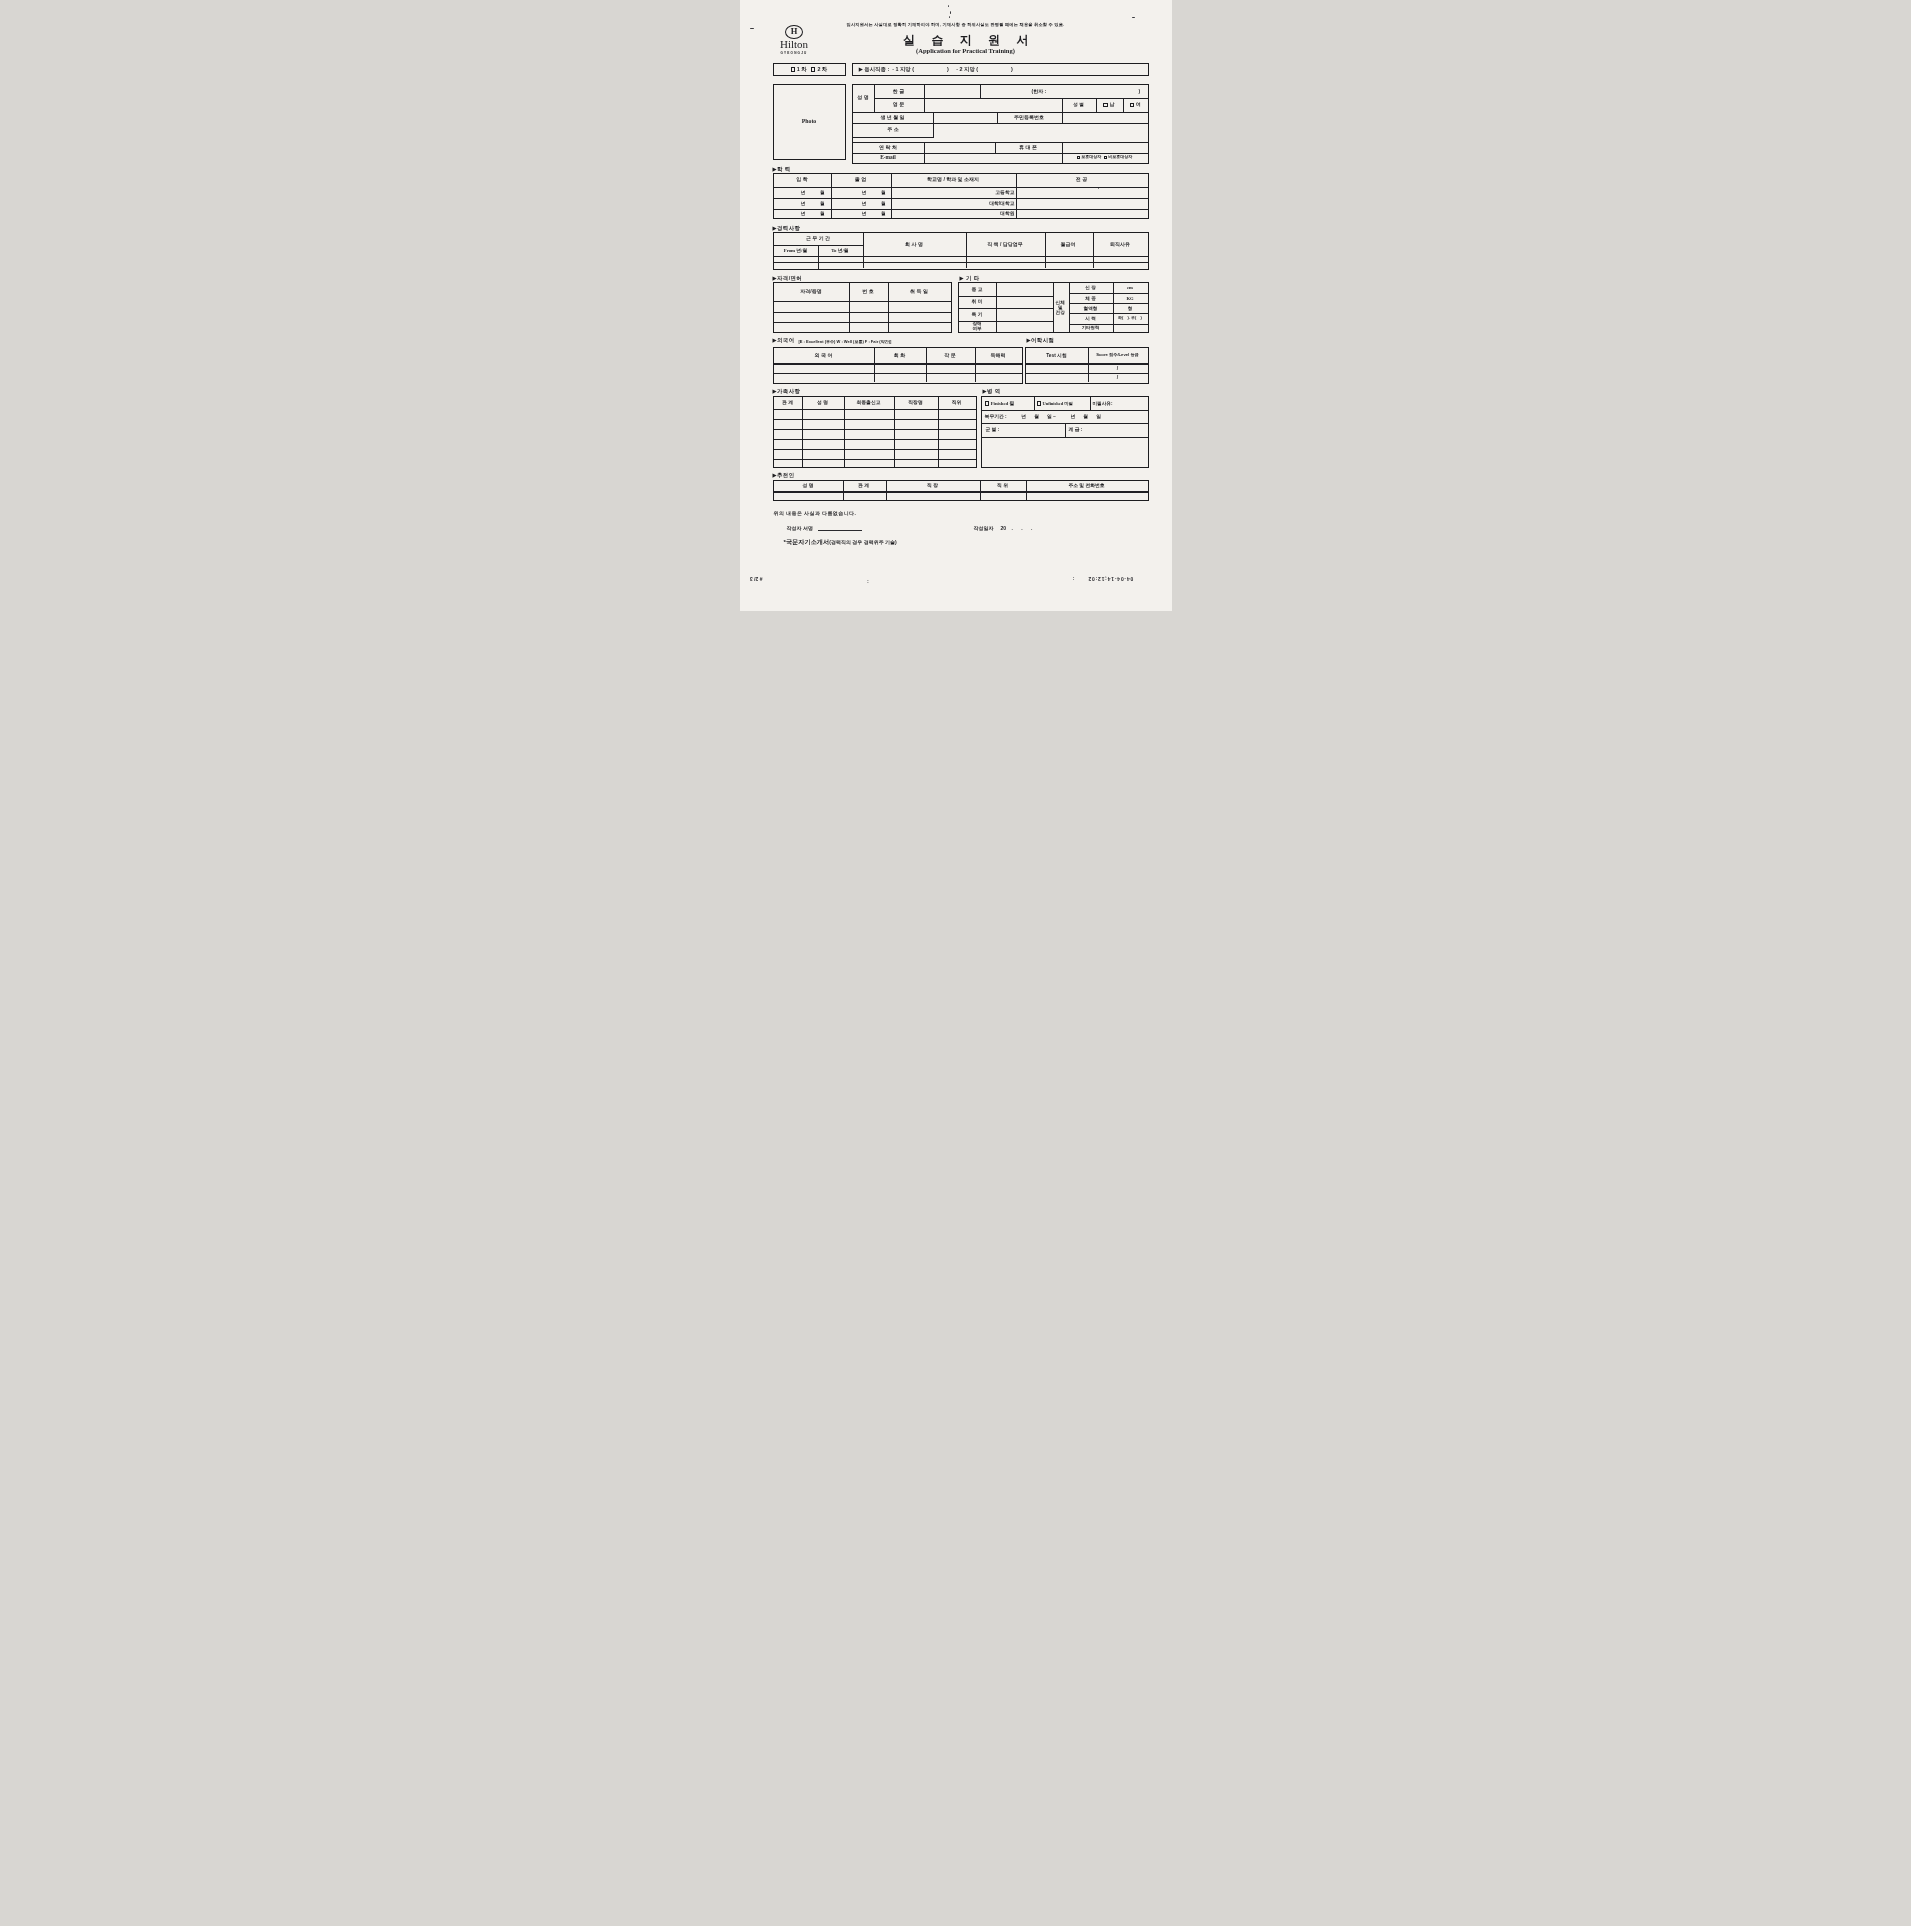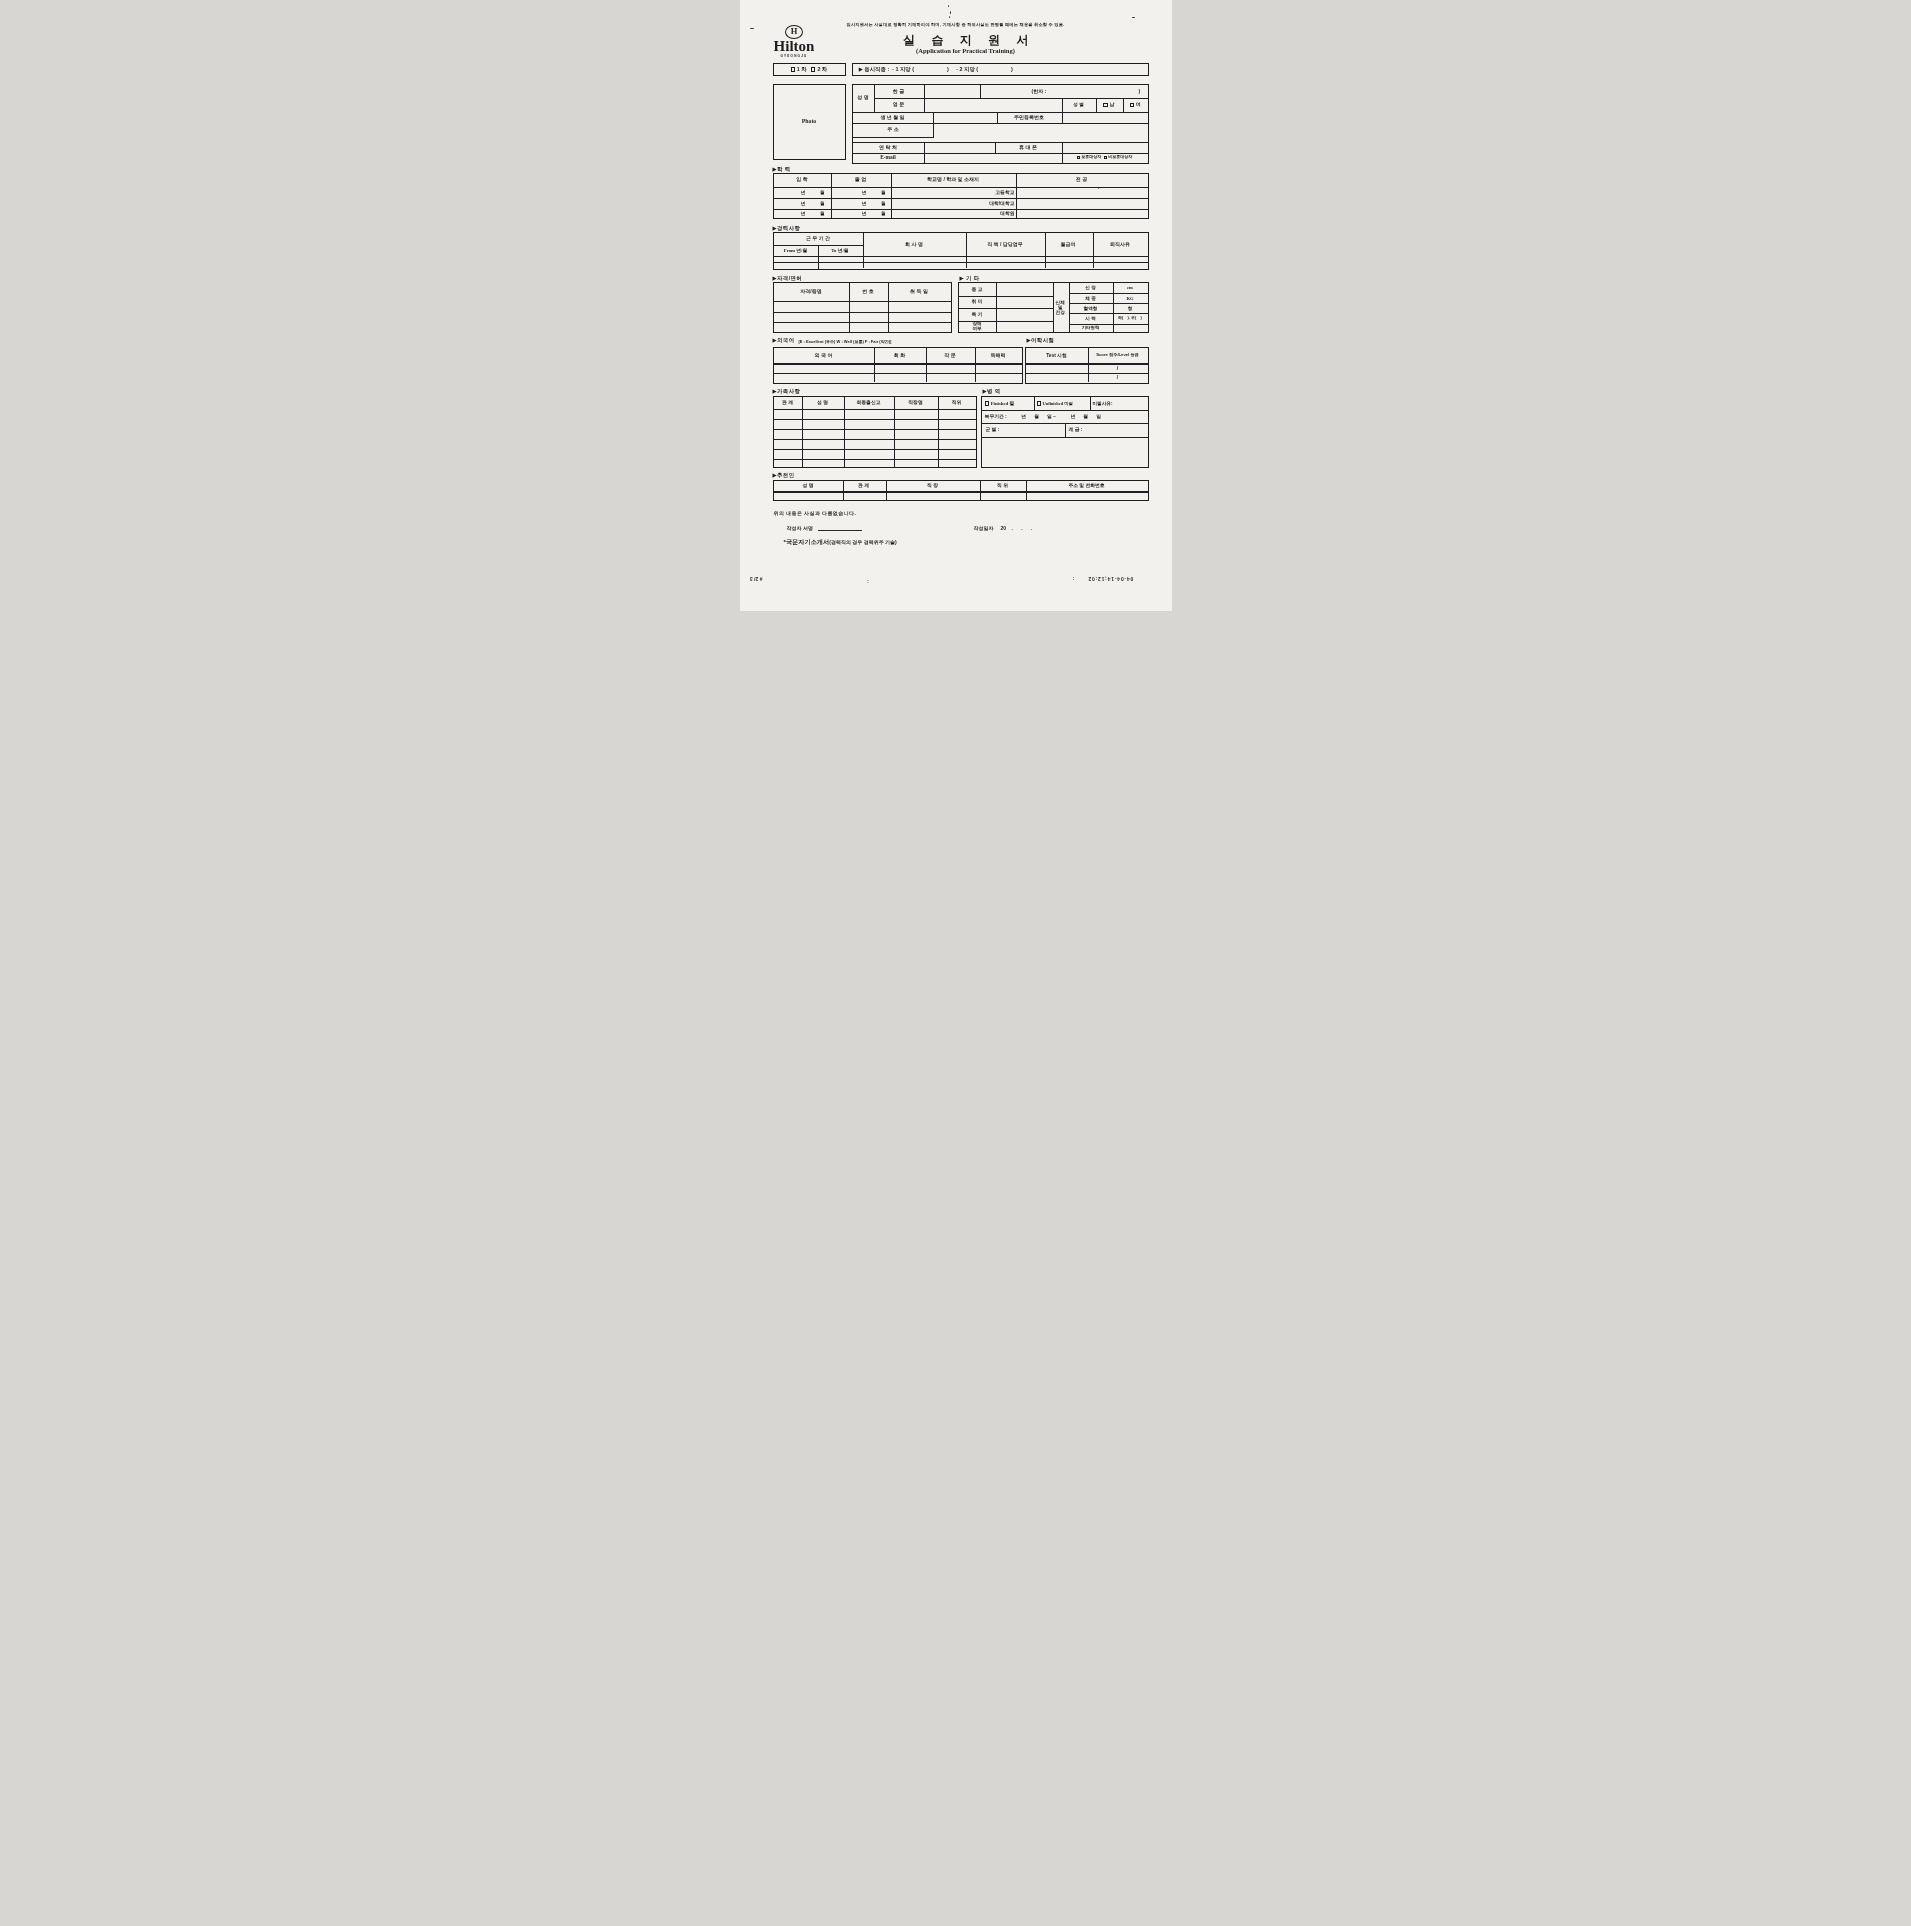--- a/index.html
+++ b/index.html
@@ -24,21 +24,21 @@
   .speck{position:absolute;background:#3a3a3e;border-radius:0.4px;}
   .rot{transform:rotate(180deg);display:inline-block;}
   #title-ko{position:absolute;left:27px;right:0;top:32px;text-align:center;font-size:12px;
             font-weight:bold;letter-spacing:6.5px;}
   #title-en{position:absolute;left:20px;right:0;top:47px;text-align:center;font-size:6.5px;font-weight:bold;}
   #disclaimer{position:absolute;left:0;right:0;top:22px;text-align:center;font-size:4.2px;
               font-weight:bold;letter-spacing:0.2px;}
   #logo{position:absolute;left:32px;top:25px;width:45px;text-align:center;}
   #logo .mark{display:inline-block;width:17.7px;height:14px;border:1.2px solid #1d1d20;border-radius:50%;
               font-family:"Liberation Serif",serif;font-weight:bold;font-size:8.5px;line-height:11.6px;}
-  #logo .name{font-family:"Liberation Serif",serif;font-weight:bold;font-size:15px;line-height:0.95;}
+  #logo .name{font-family:"Liberation Serif",serif;font-weight:normal;font-size:11px;line-height:0.95;}
   #logo .city{font-size:3.1px;font-weight:bold;letter-spacing:1.2px;margin-top:1.2px;}
   .footer{position:absolute;font-size:5px;font-weight:bold;color:#2c2c30;}
 </style>
 </head>
 <body>
 
 <div id="page">
 
   <div id="disclaimer">입사지원서는 사실대로 정확히 기재하여야 하며, 기재사항 중 허위사실도 판명될 때에는 채용을 취소할 수 있음.</div>
 

